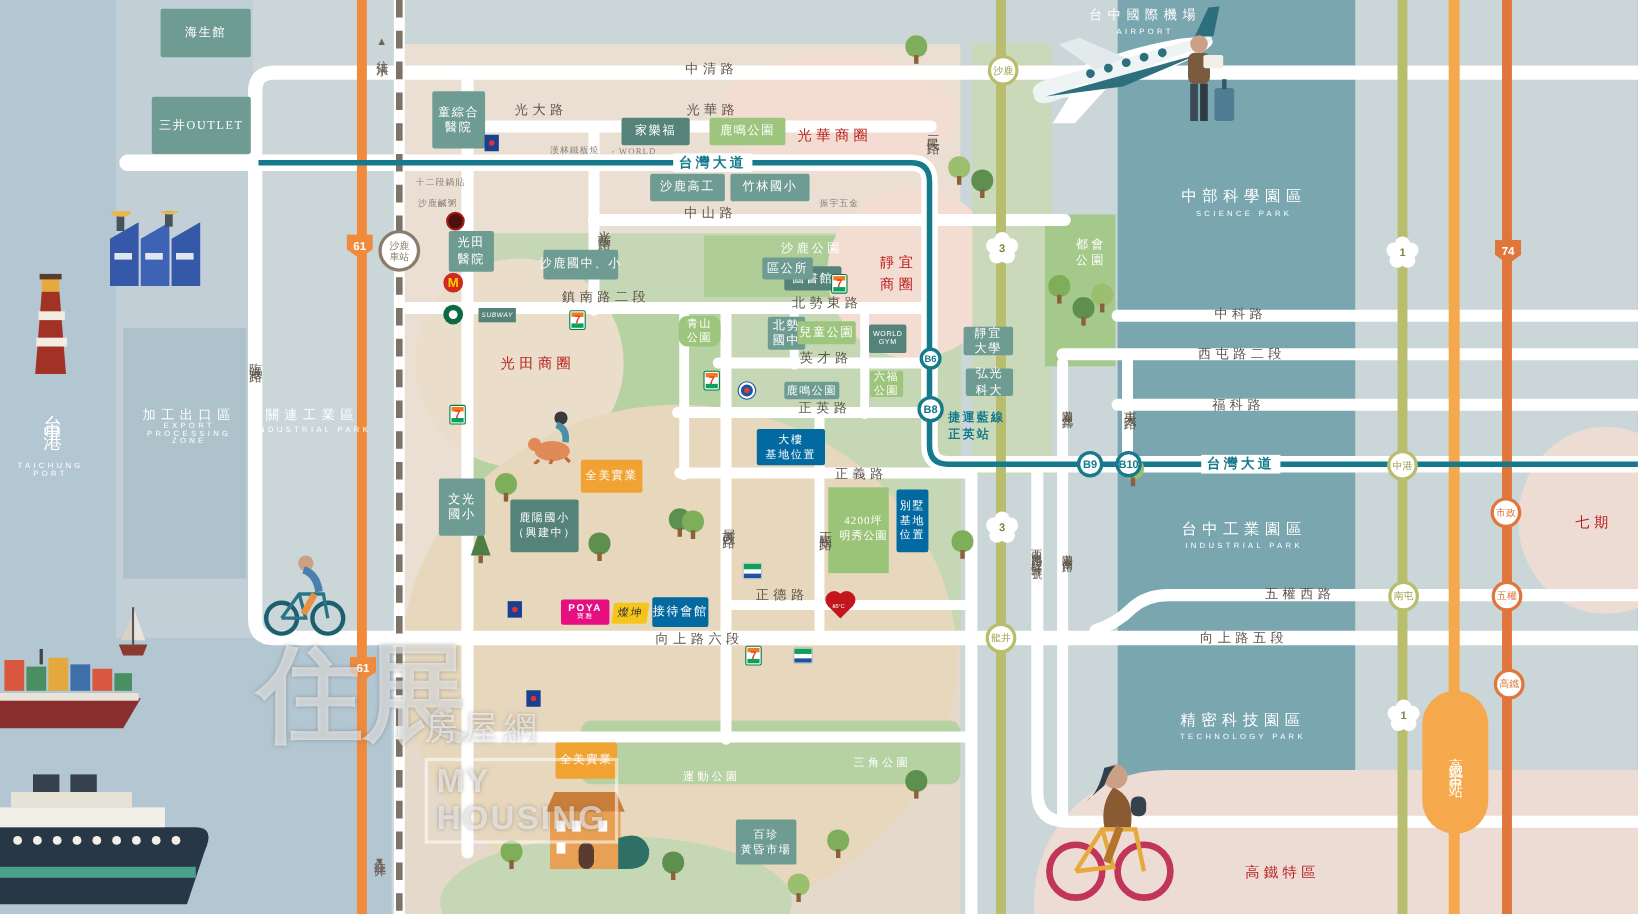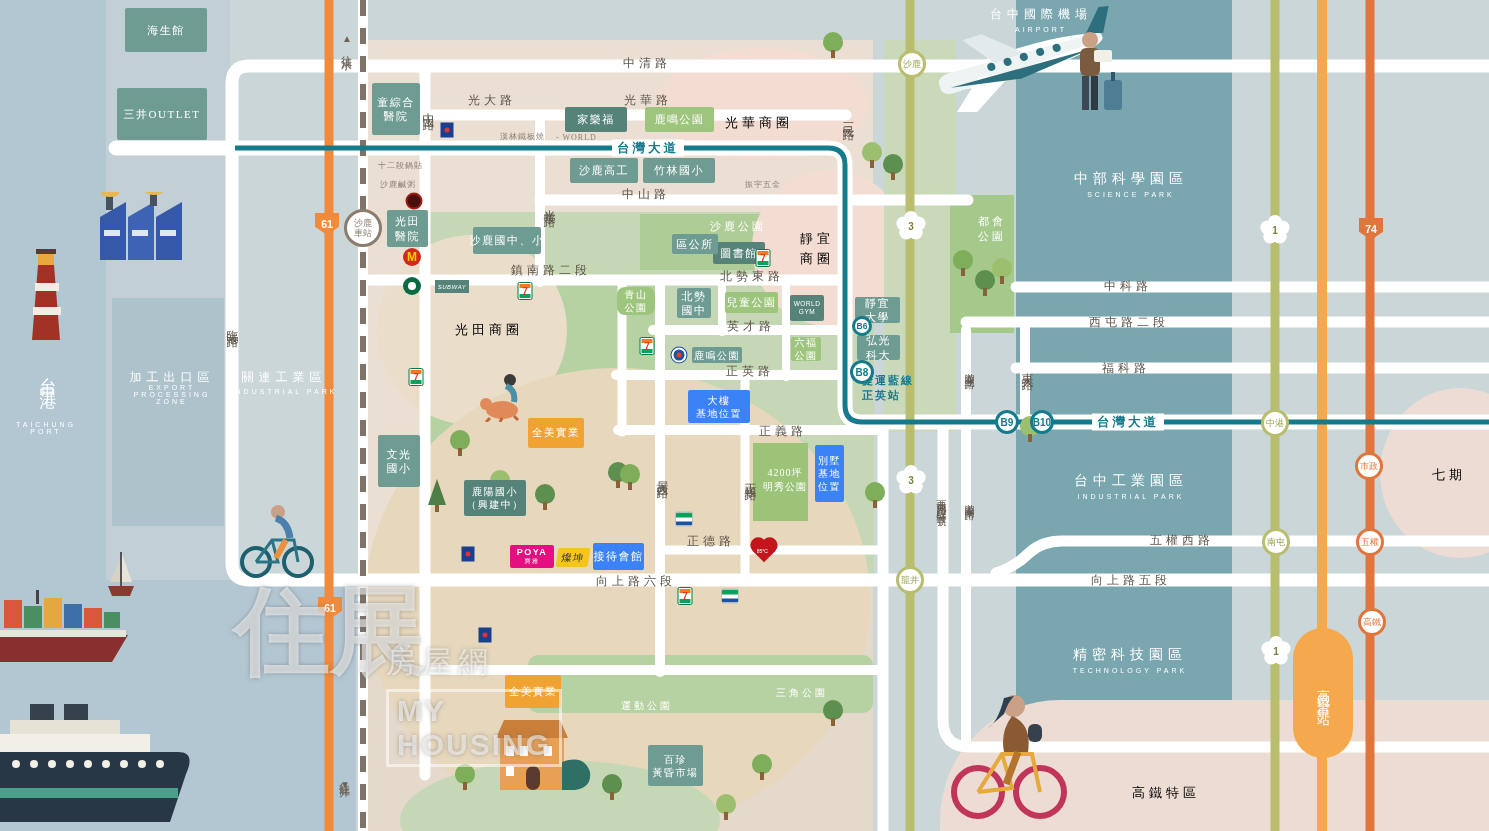--- a/index.html
+++ b/index.html
@@ -8,35 +8,35 @@
   
   .zone-rect{position:absolute;}
   
   .r-lbl{position:absolute;transform:translate(-50%,-50%);font-family:"Liberation Serif",serif;color:#5d554b;font-size:12px;letter-spacing:4px;white-space:nowrap;z-index:30;}
   .r-lbl.v{writing-mode:vertical-rl;letter-spacing:3px;}
   .r-lbl.sm{font-size:10px;letter-spacing:2px;}
   .blvd{position:absolute;transform:translate(-50%,-50%);font-family:"Liberation Serif",serif;color:#157a8c;font-weight:bold;font-size:12.5px;letter-spacing:3px;background:#fff;padding:0 5px;white-space:nowrap;z-index:32;}
   .zone-t{position:absolute;transform:translate(-50%,-50%);text-align:center;color:#fff;z-index:28;white-space:nowrap;}
   .zone-t .zh{display:block;font-size:14px;letter-spacing:5px;}
   .zone-t .en{display:block;font-size:7px;letter-spacing:3px;margin-top:3px;font-family:"Liberation Sans",sans-serif;}
-  .rose{position:absolute;transform:translate(-50%,-50%);color:#000000;font-size:13px;letter-spacing:4px;text-align:center;z-index:28;white-space:nowrap;line-height:1.5;}
+  .rose{position:absolute;transform:translate(-50%,-50%);color:#b91c1c;font-size:13px;letter-spacing:4px;text-align:center;z-index:28;white-space:nowrap;line-height:1.5;}
   .bx{position:absolute;display:flex;flex-direction:column;align-items:center;justify-content:center;text-align:center;color:#fff;font-size:11px;line-height:1.3;letter-spacing:1.5px;border-radius:2px;z-index:34;white-space:nowrap;}
-  .bx.teal{background:#6f9c92;}
+  .bx.teal{background:#6f9c92;margin-left:21px;}
   .bx.tealdk{background:#55837a;}
   .bx.green{background:#9dc57d;}
-  .bx.crimson{background:#3b82f6;}
+  .bx.crimson{background:#0369a1;}
   .bx.orange{background:#f0a232;font-size:10.5px;}
   .bx.magenta{background:#e60f81;font-family:"Liberation Sans",sans-serif;}
   .bx.yellow{background:#f6c51c;color:#333;transform:skewX(-8deg);}
   .bx.round{border-radius:8px;}
   .pkt{position:absolute;transform:translate(-50%,-50%);color:#fff;font-size:11px;letter-spacing:3px;z-index:28;white-space:nowrap;}
   .tiny{position:absolute;color:#8b8179;font-size:8px;letter-spacing:1px;z-index:30;white-space:nowrap;}
   
   .circ{position:absolute;transform:translate(-50%,-50%);background:#fff;border-radius:50%;display:flex;align-items:center;justify-content:center;font-weight:bold;z-index:40;font-family:"Liberation Sans",sans-serif;}
-  .circ.mrt{border:3px solid #147a8c;color:#147a8c;width:24px;height:24px;font-size:10px;margin-left:16px;}
+  .circ.mrt{border:3px solid #147a8c;color:#147a8c;width:24px;height:24px;font-size:10px;}
   .circ.mrt.sm{width:20px;height:20px;font-size:8.5px;}
   .circ.olv{border:3px solid #b9bd6e;color:#9ba24b;width:28px;height:28px;font-size:9px;font-family:"Liberation Serif",serif;font-weight:normal;letter-spacing:0;}
   .circ.org{border:3px solid #e0763c;color:#e0763c;width:28px;height:28px;font-size:9px;font-family:"Liberation Serif",serif;font-weight:normal;letter-spacing:0;}
   .circ.rail{border:3px solid #8b7d6d;color:#8b7d6d;width:38px;height:38px;font-size:9px;font-family:"Liberation Serif",serif;font-weight:normal;flex-direction:column;line-height:1.15;letter-spacing:0;}
   .shield{position:absolute;transform:translate(-50%,-50%);background:#f08a3c;color:#fff;width:24px;height:22px;display:flex;align-items:center;justify-content:center;font-size:10.5px;font-weight:bold;font-family:"Liberation Sans",sans-serif;clip-path:polygon(0 0,100% 0,100% 62%,50% 100%,0 62%);z-index:40;}
   .flower{position:absolute;transform:translate(-50%,-50%);width:20px;height:20px;background:#fff;border-radius:50%;display:flex;align-items:center;justify-content:center;font-size:10px;font-weight:bold;color:#7c833f;z-index:40;font-family:"Liberation Sans",sans-serif;box-shadow:0 -8px 0 -3px #fff,7.6px -2.5px 0 -3px #fff,4.7px 6.5px 0 -3px #fff,-4.7px 6.5px 0 -3px #fff,-7.6px -2.5px 0 -3px #fff;}
   .dir{position:absolute;transform:translate(-50%,-50%);color:#6d6258;font-size:11px;letter-spacing:2px;writing-mode:vertical-rl;text-align:center;z-index:30;}
   .dir .arr{font-size:10px;}
   .mrt-lbl{position:absolute;color:#147a8c;font-weight:bold;font-size:11px;letter-spacing:2px;line-height:1.4;z-index:38;white-space:nowrap;}
   .hsr-pill{position:absolute;background:#f6a94c;border-radius:30px;display:flex;align-items:center;justify-content:center;color:#fff;writing-mode:vertical-rl;font-size:13px;letter-spacing:6px;z-index:36;}
@@ -286,21 +286,21 @@
       <span>青山</span>
       <span>公園</span>
     </div>
   <div class="bx teal" style="left:692px;top:347px;width:50px;height:16px;font-size:10px">
       <span>鹿鳴公園</span>
     </div>
   <div class="bx teal" style="left:378px;top:435px;width:42px;height:52px">
       <span>文光</span>
       <span>國小</span>
     </div>
-  <div class="bx tealdk" style="left:464px;top:480px;width:62px;height:36px;font-size:10px">
+  <div class="bx tealdk" style="left:464px;top:454px;width:62px;height:48px;font-size:10px">
       <span>鹿陽國小</span>
       <span>（興建中）</span>
     </div>
   <div class="bx orange" style="left:528px;top:418px;width:56px;height:30px">
       <span>全美實業</span>
     </div>
   <div class="bx crimson" style="left:688px;top:390px;width:62px;height:33px;font-size:10px">
       <span>大樓</span>
       <span>基地位置</span>
     </div>

